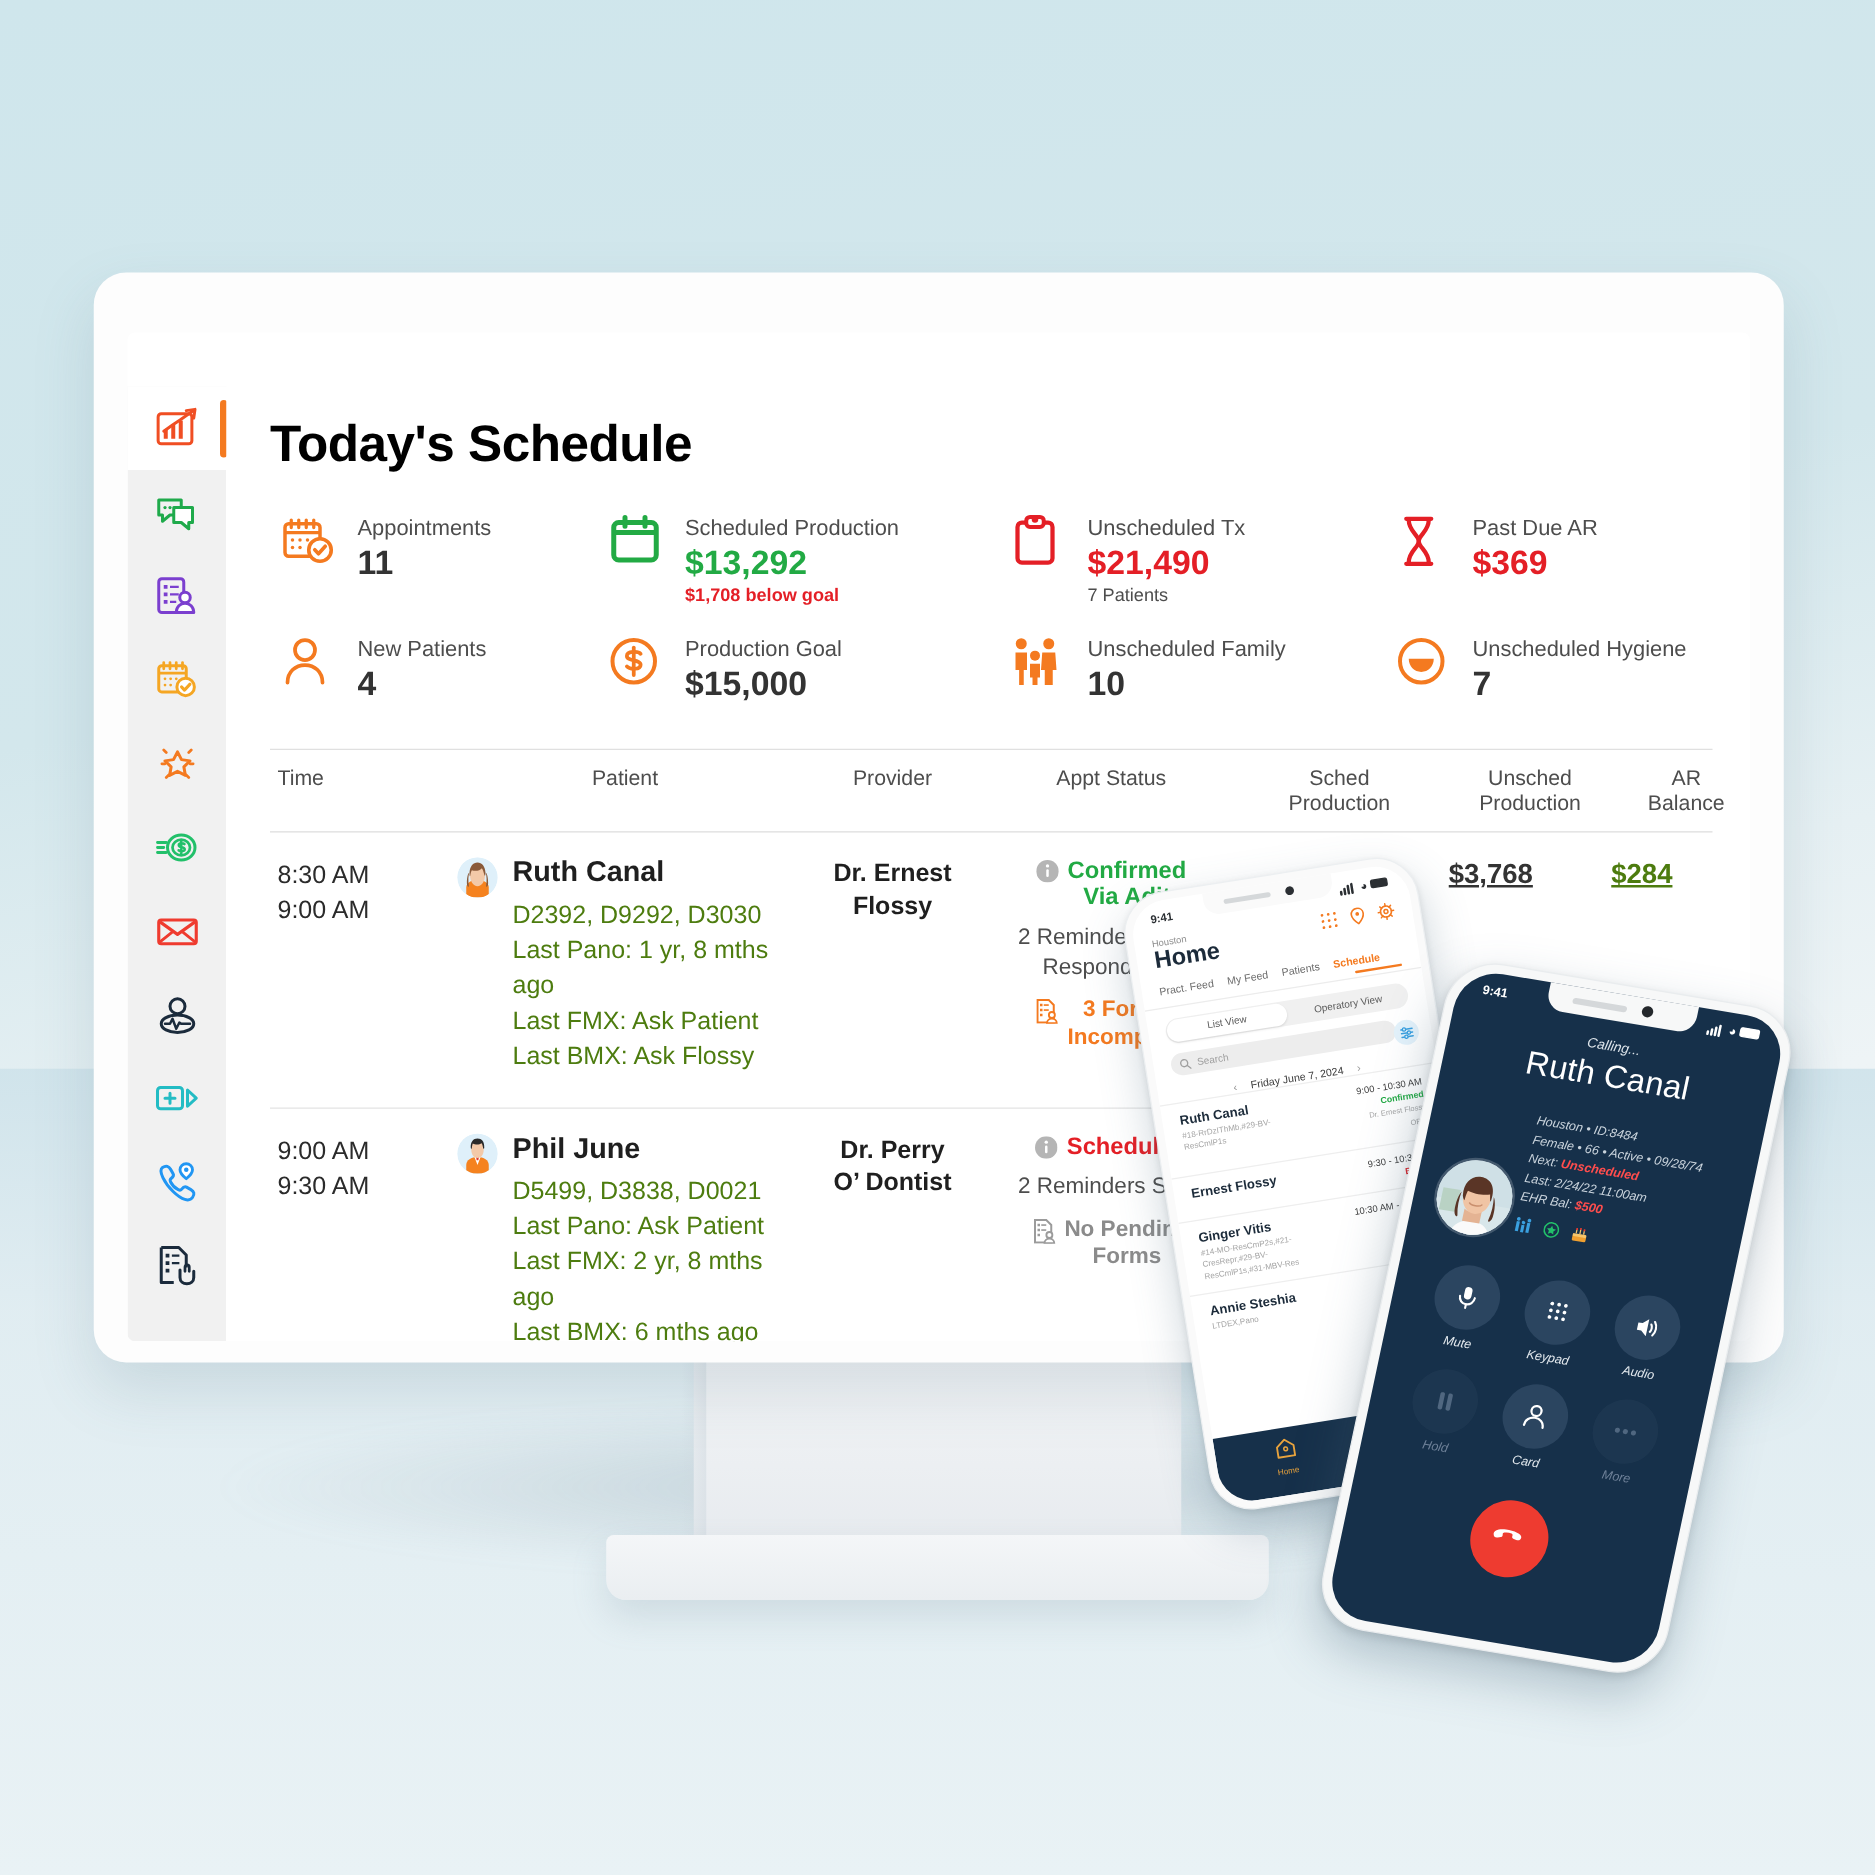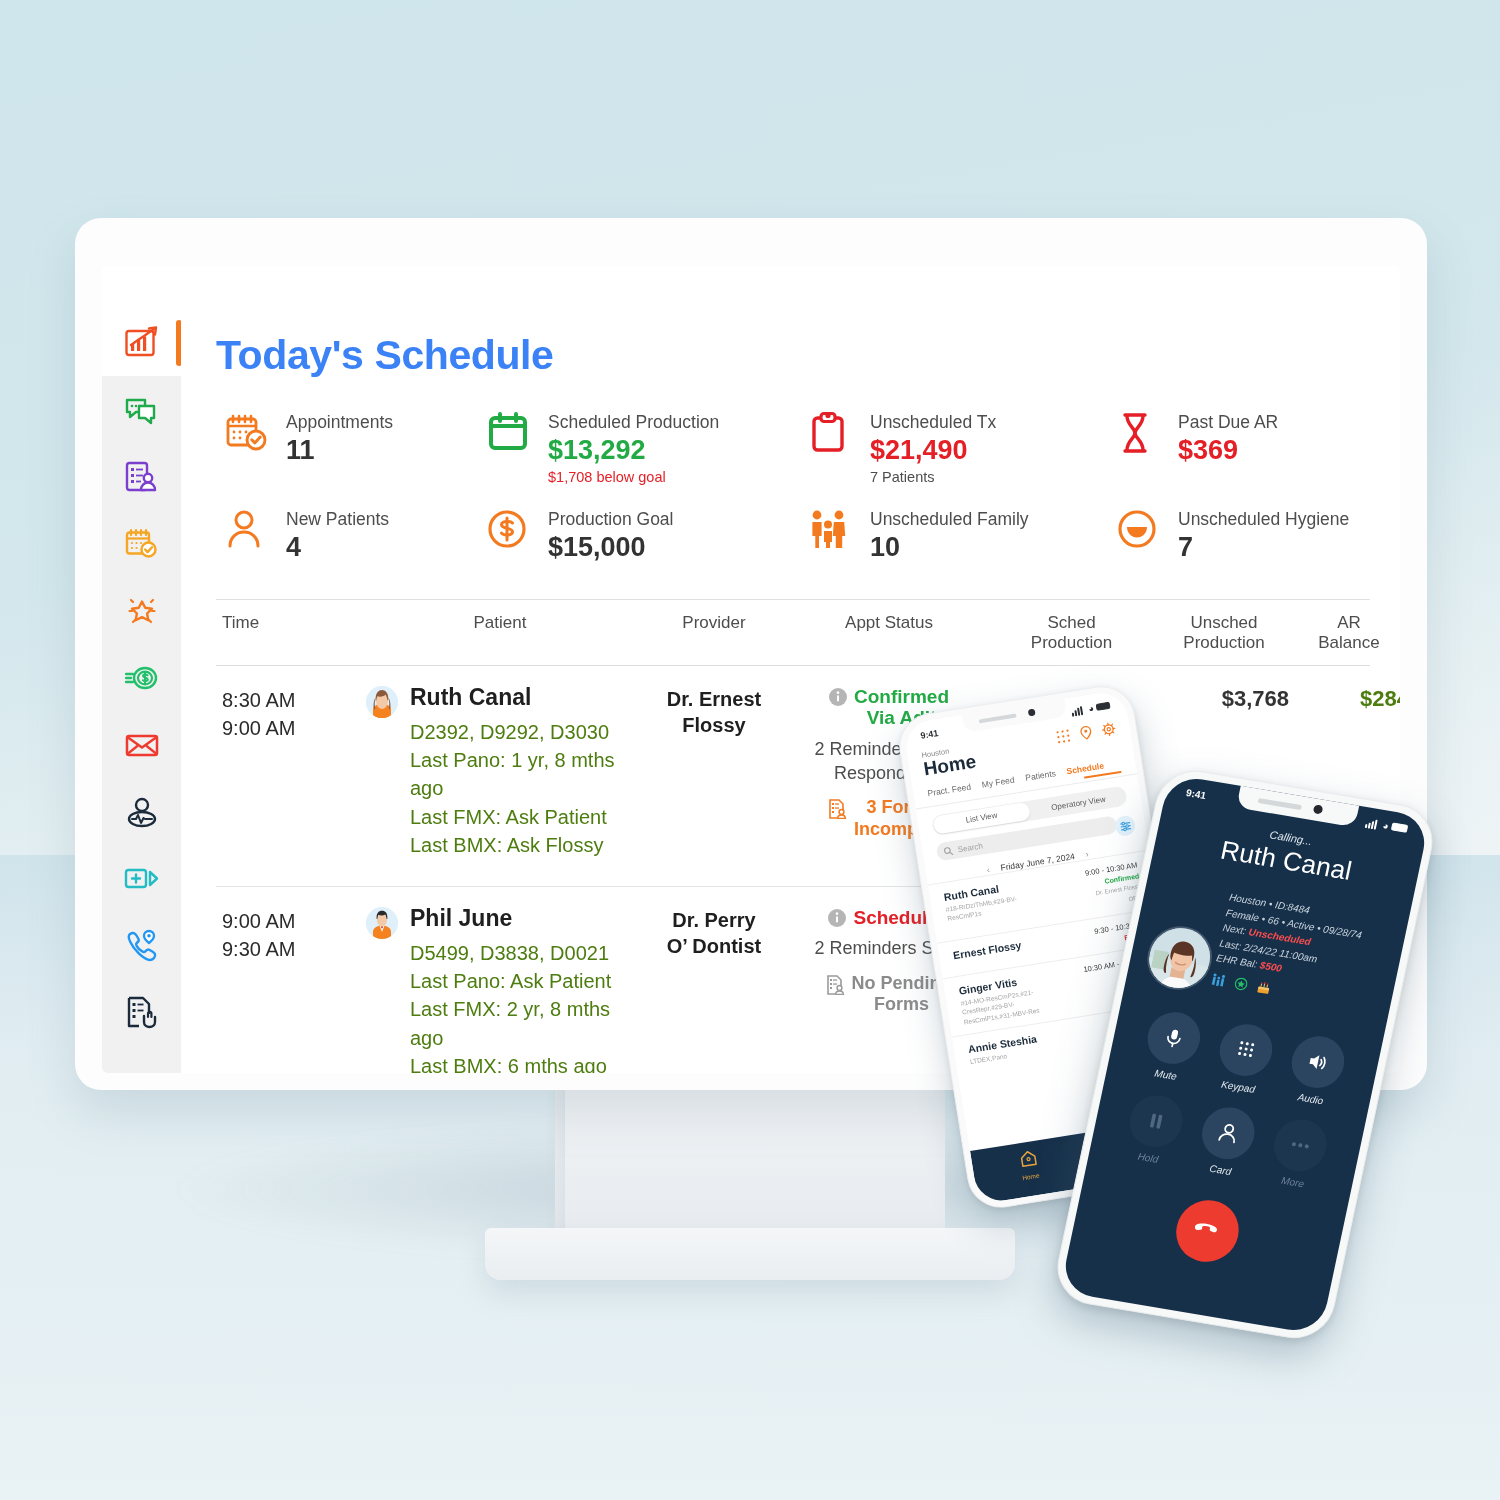--- a/index.html
+++ b/index.html
@@ -86,41 +86,41 @@
   .nav-item svg{ display:block; }
 
   
   .content {
     position: absolute; left: 79px; top: 43px;
     width: 1219px; height: 764px;
     background: #fff;
     padding: 26px 30px 0 35px;
   }
   .page-title{
-    font-size: 41px; font-weight: 700; color:#3b82f6;
+    font-size: 41px; font-weight: 700; color:#000000;
     letter-spacing:-.4px; line-height:1;
     margin-bottom: 34px;
   }
 
   
   .kpis{
     display:grid;
     grid-template-columns: 262px 322px 308px 300px;
     row-gap: 22px;
     margin-left: 8px;
   }
   .kpi{ display:flex; gap: 14px; align-items:flex-start; }
   .kpi-ic{ width:48px; height:48px; flex:0 0 48px; display:flex; align-items:center; justify-content:center;}
   .kpi-body{ padding-top:2px; }
   .kpi-label{ font-size:17.5px; color:#4d4d4d; line-height:1.15; }
   .kpi-value{ font-size:27px; font-weight:700; color:#333; margin-top:4px; line-height:1.1;}
   .kpi-value.green{ color:#22aa44; }
   .kpi-value.red{ color:#e41f26; }
   .kpi-sub{ font-size:14.5px; color:#4d4d4d; margin-top:3px;}
-  .kpi-sub.red{ color:#e41f26; font-weight:400; }
+  .kpi-sub.red{ color:#e41f26; font-weight:700; }
 
   
   .table{ margin-top: 36px; }
   .trow{ display:grid;
          grid-template-columns: 150px 268px 160px 190px 175px 130px 120px;
          align-items:start;
   }
   .thead{
     border-top:1px solid #e0e0e0;
     border-bottom:1px solid #ddd;
@@ -142,21 +142,21 @@
   .c-status{ text-align:center; }
   .st-line{ display:flex; align-items:flex-start; justify-content:center; gap:7px; }
   .st-main{ font-size:19px; font-weight:700; line-height:1.15;}
   .st-main.green{ color:#22aa44; }
   .st-main.red{ color:#e41f26; }
   .st-sub{ font-size:18px; color:#4d4d4d; margin-top:9px; line-height:1.3;}
   .st-forms{ display:flex; align-items:flex-start; justify-content:center; gap:7px; margin-top:12px;}
   .st-forms .txt{ font-size:18px; font-weight:700; line-height:1.2; text-align:center;}
   .st-forms .txt.orange{ color:#f47a20; }
   .st-forms .txt.grey{ color:#8b8b8b; }
-  .c-num{ text-align:right; font-size:22px; font-weight:700; color:#333; }
+  .c-num{ text-align:left; font-size:22px; font-weight:700; color:#333;text-decoration:underline; }
   .c-num.red{ color:#4d7c0f; }
   .avatar{ width:32px; height:32px; border-radius:50%; background:#d9effa; flex:0 0 32px; overflow:hidden; position:relative;}
 
   
   .phone1{
     position:absolute; left:893px; top:700px;
     width:238px; height:500px;
     transform: rotate(-9deg);
     transform-origin: 50% 0%;
   }

